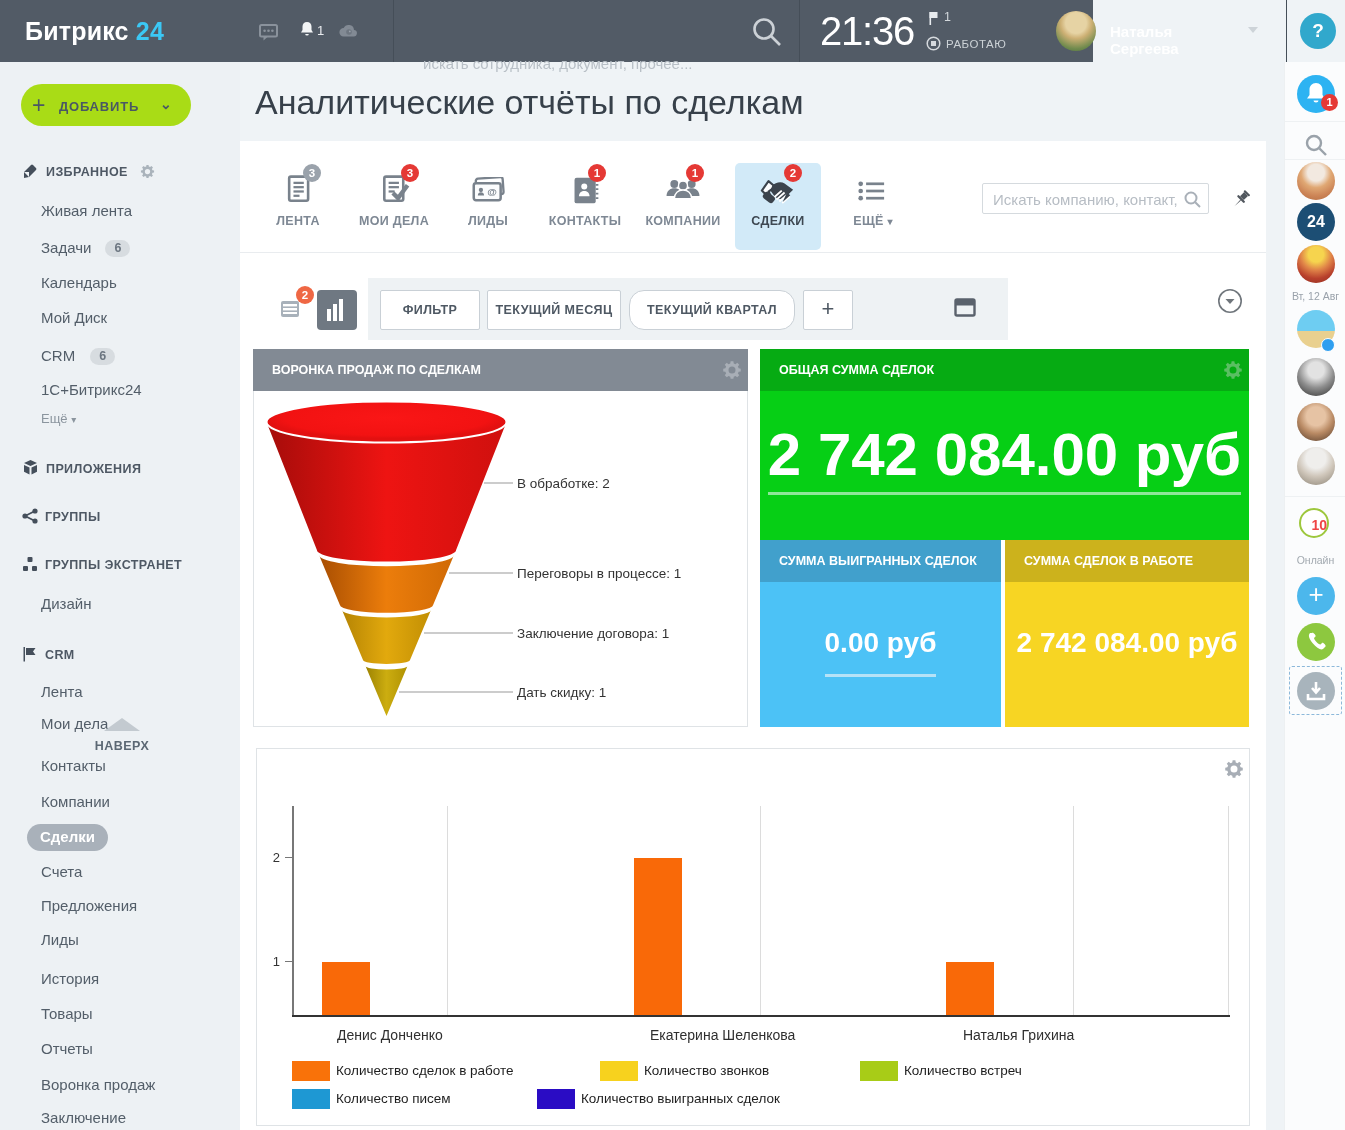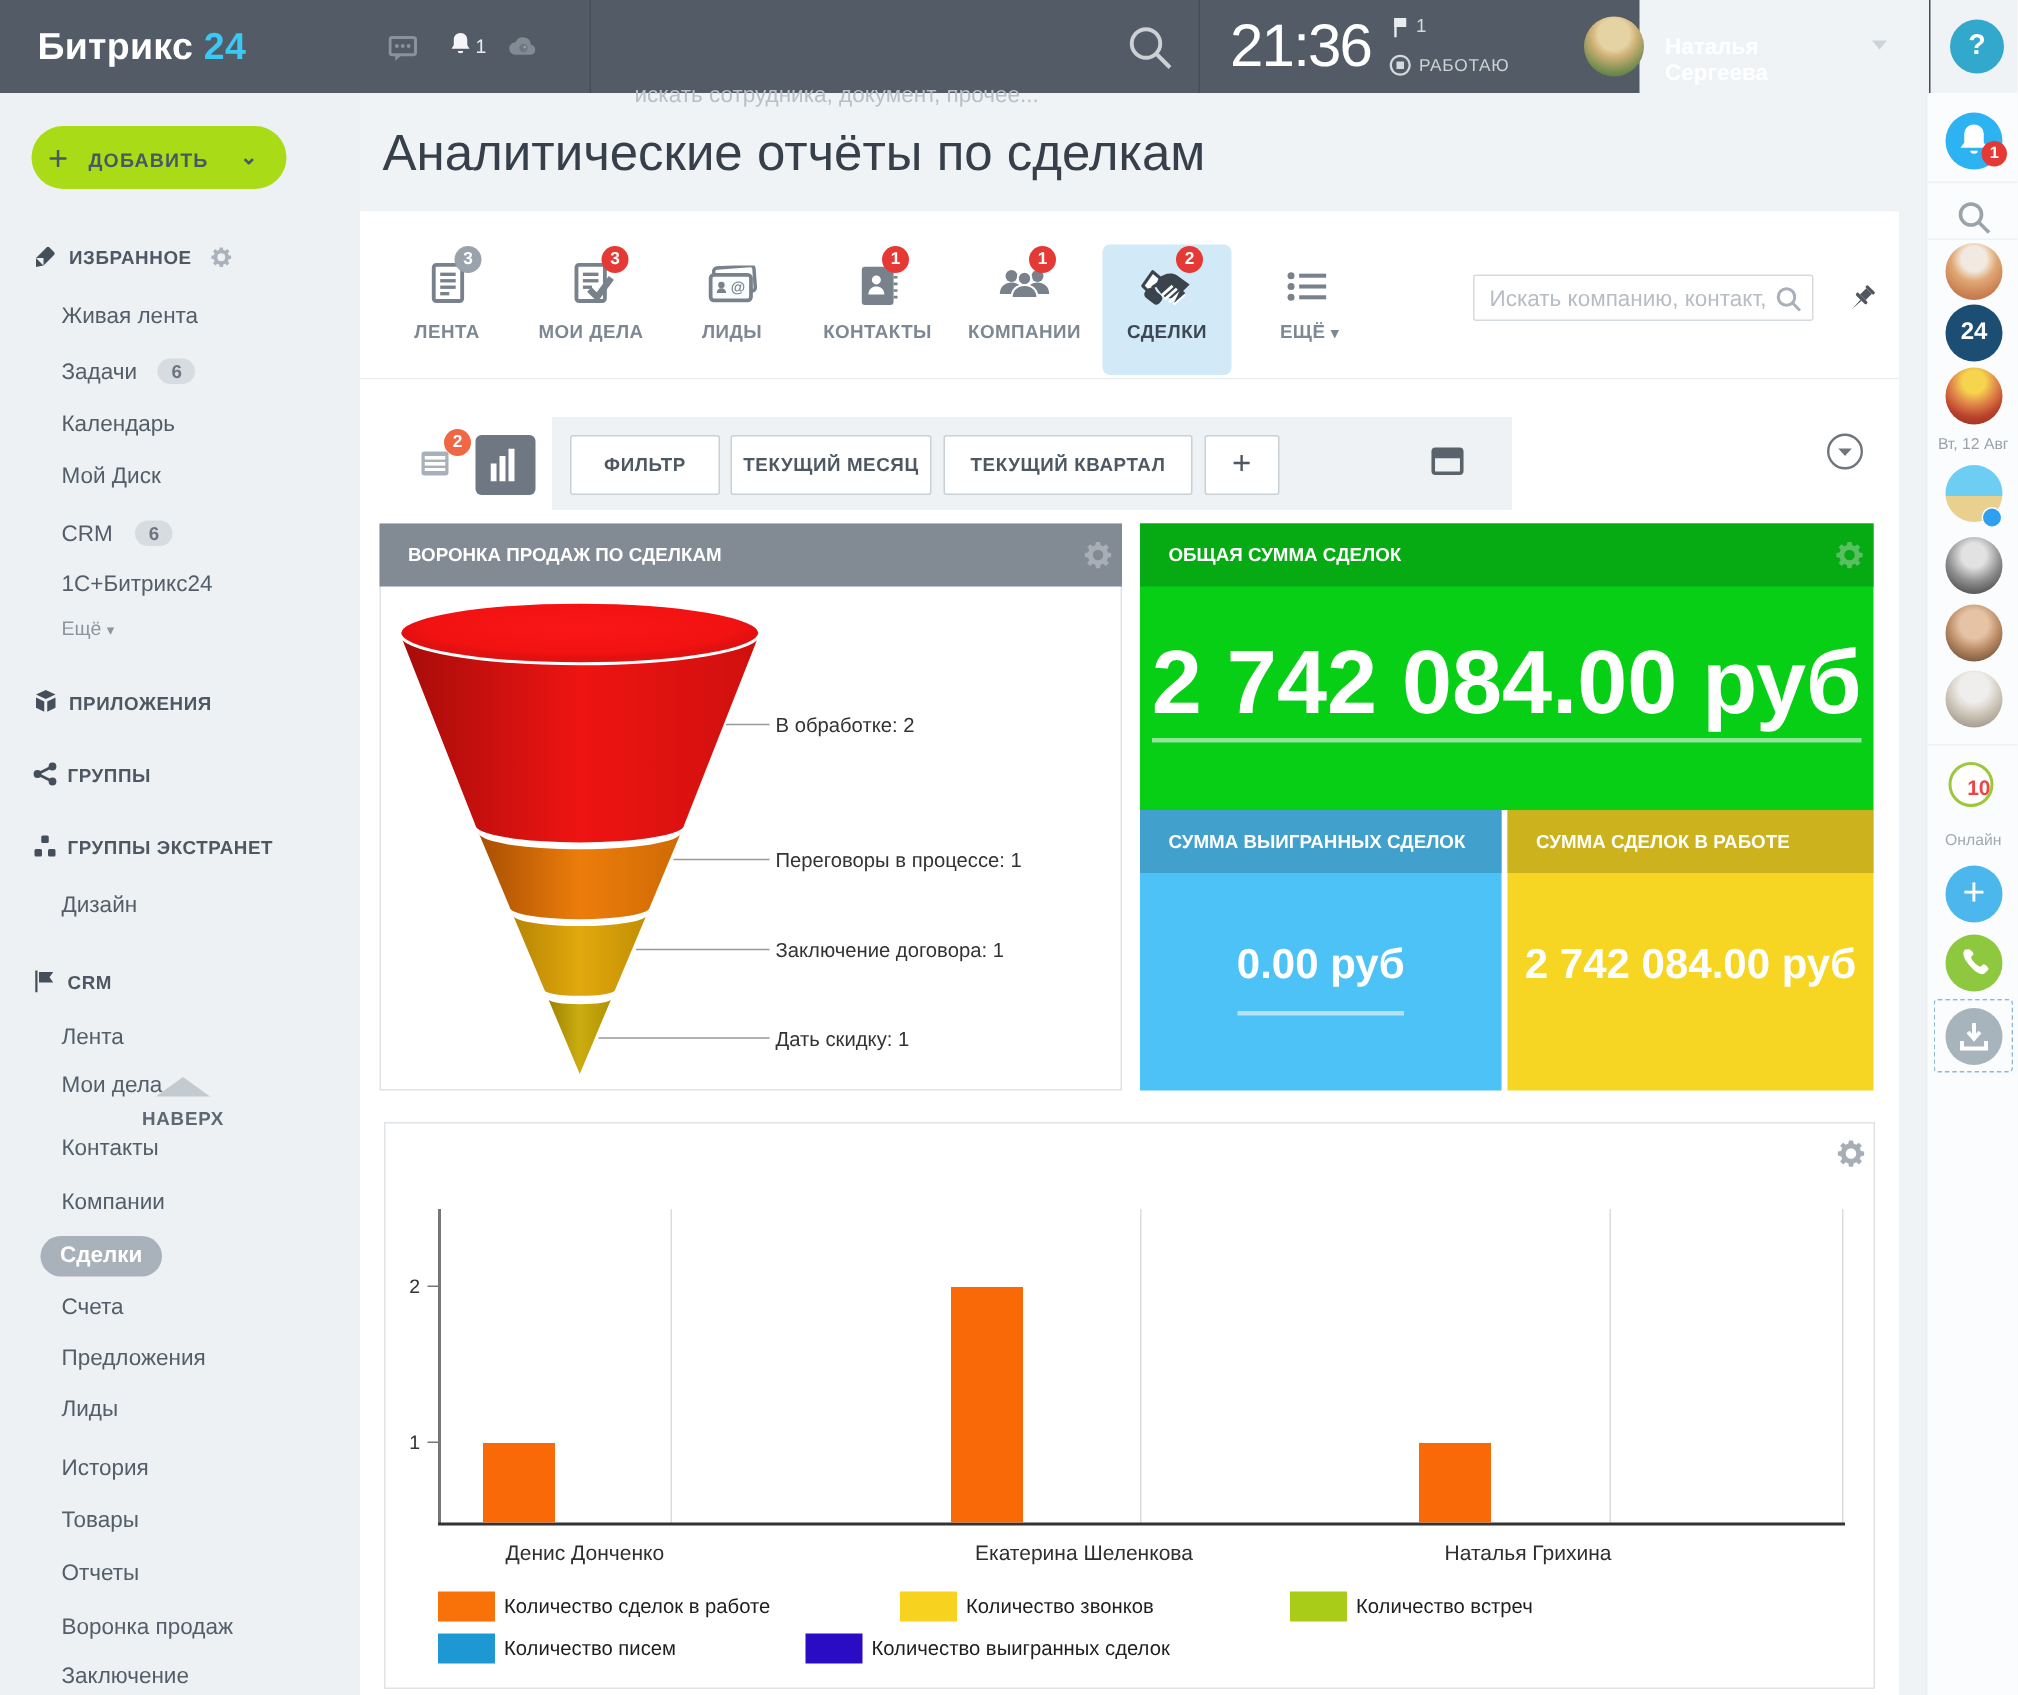--- a/index.html
+++ b/index.html
@@ -327,21 +327,21 @@
   <div id="tbadge2">2</div>
   <div id="chartbtn">
       <svg style="position:absolute;left:10px;top:9px" width="20" height="22" viewBox="0 0 20 22">
         <rect x="0" y="10" width="4" height="12" fill="#fff"></rect>
         <rect x="6" y="5" width="4" height="17" fill="#fff"></rect>
         <rect x="12" y="0" width="4" height="22" fill="#fff"></rect>
       </svg>
     </div>
   <div class="tbtn" style="left:380px;width:100px;line-height:38px;">ФИЛЬТР</div>
   <div class="tbtn" style="left:487px;width:134px;line-height:38px;">ТЕКУЩИЙ МЕСЯЦ</div>
-  <div class="tbtn" style="left:629px;width:166px;line-height:38px;">ТЕКУЩИЙ КВАРТАЛ</div>
+  <div class="tbtn" style="left:629px;width:166px;line-height:38px;border-radius:15px;">ТЕКУЩИЙ КВАРТАЛ</div>
   <div class="tbtn" style="left:803px;width:50px;line-height:36px;font-size:22px;font-weight:400;">+</div>
   <svg class="abs" style="left:954px;top:297px" width="22" height="22" viewBox="0 0 22 22">
       <rect x="1.5" y="2.5" width="19" height="16" rx="1.5" fill="none" stroke="#5a626c" stroke-width="2.4"></rect>
       <rect x="1.5" y="2.5" width="19" height="6" fill="#5a626c"></rect>
     </svg>
   <svg class="abs" style="left:1217px;top:288px" width="26" height="26" viewBox="0 0 26 26">
       <circle cx="13" cy="13" r="11.2" fill="none" stroke="#70767c" stroke-width="1.6"></circle>
       <path d="M8.5 11 L17.5 11 L13 16 Z" fill="#70767c"></path>
     </svg>
 

